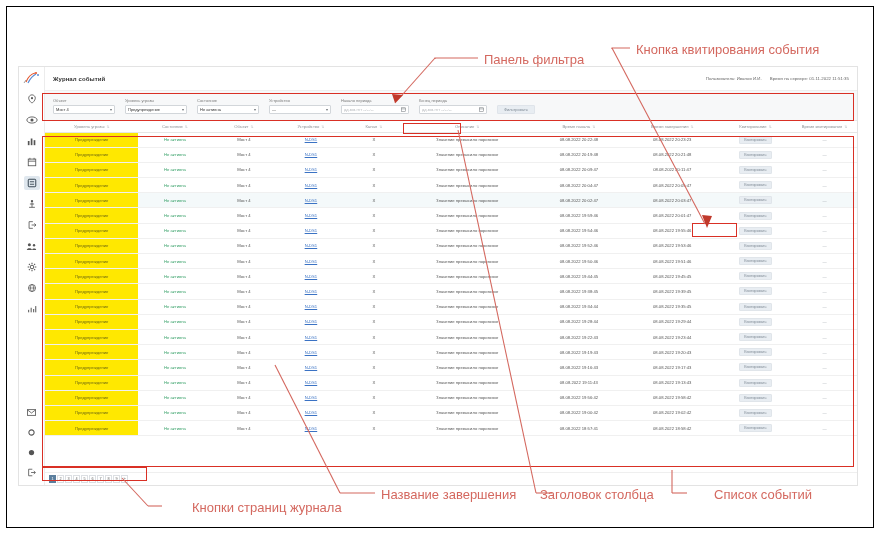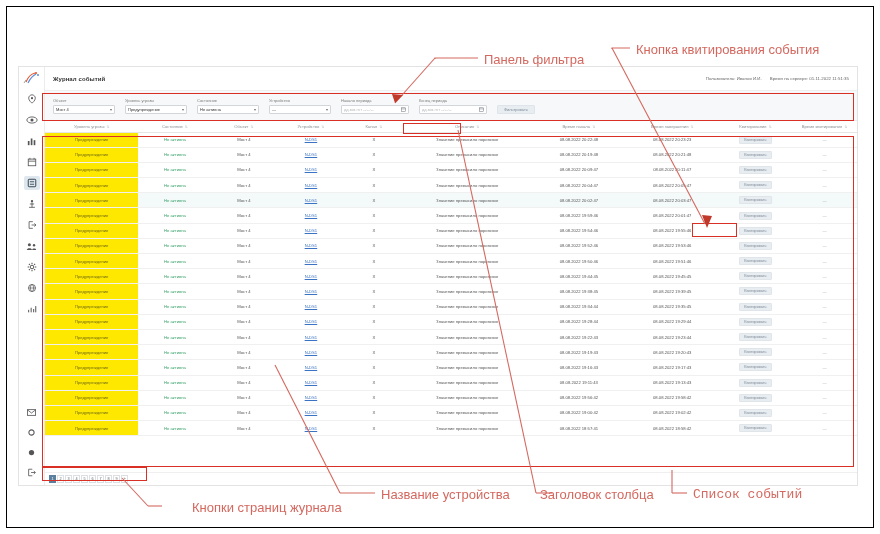--- a/index.html
+++ b/index.html
@@ -648,17 +648,17 @@
         <path d="M536,493 L458,130"></path>
 
         <path d="M687,493 L672,493"></path>
         <path d="M672,493 L672,470"></path>
       </g>
     </svg>
 
     <div class="ann-label" style="left:484px; top:52px;">Панель фильтра</div>
     <div class="ann-label" style="left:636px; top:42px;">Кнопка квитирования события</div>
     <div class="ann-label" style="left:168px; top:500px;margin-left:24px;">Кнопки страниц журнала</div>
-    <div class="ann-label" style="left:381px; top:487px;">Название устройства</div>
+    <div class="ann-label" style="left:381px; top:487px;">Название завершения</div>
     <div class="ann-label" style="left:540px; top:487px;">Заголовок столбца</div>
-    <div class="ann-label" style="left:693px; top:487px;font-family:Liberation Mono, monospace;">Список событий</div>
+    <div class="ann-label" style="left:714px; top:487px;">Список событий</div>
   </div>
 </div>
 
 </body></html>

